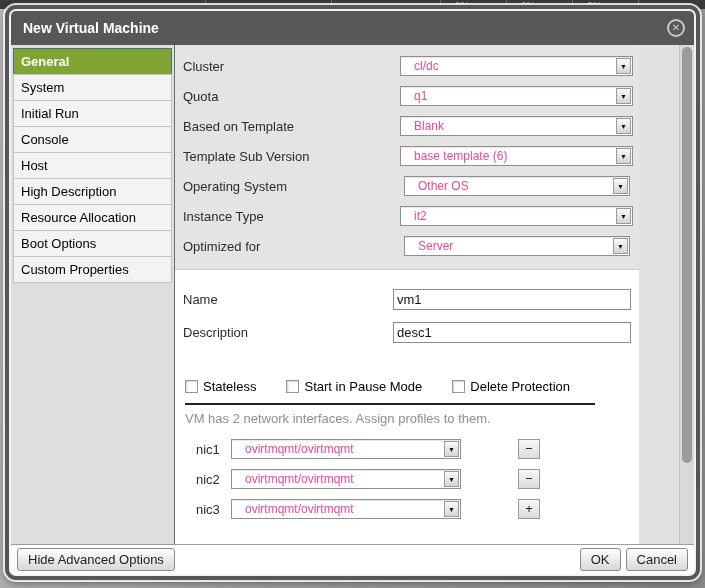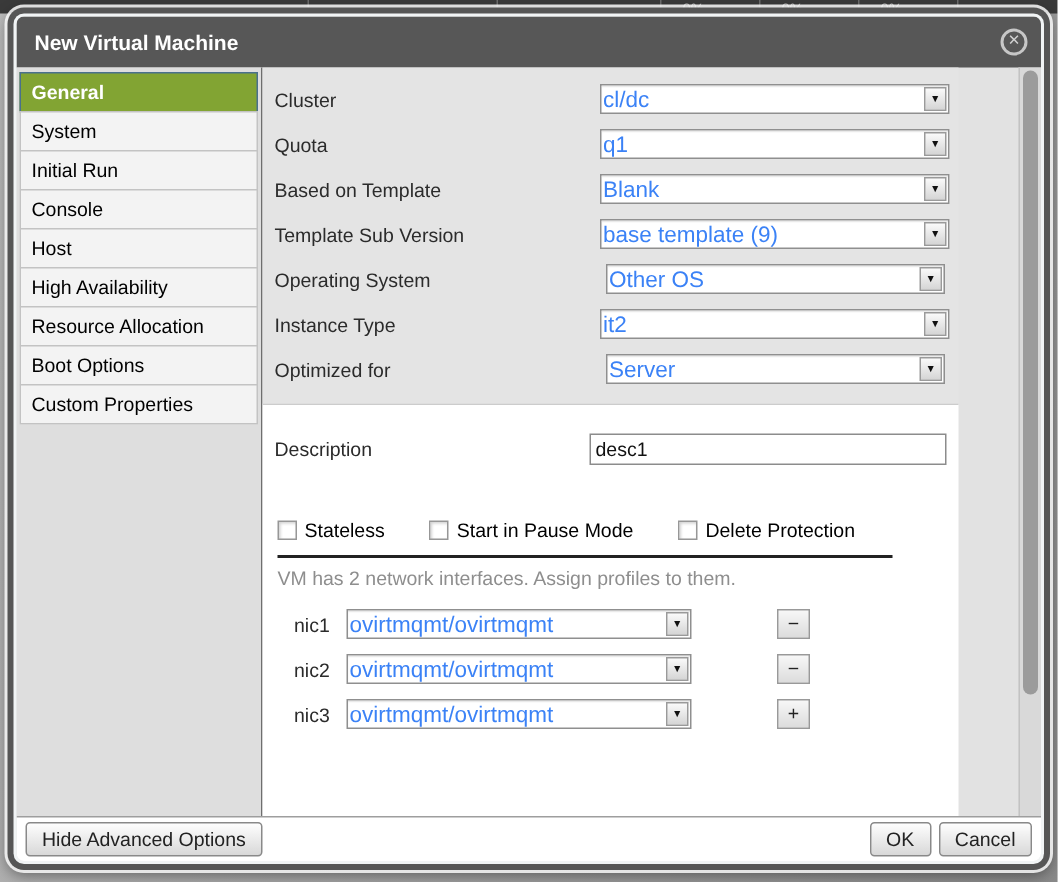--- a/index.html
+++ b/index.html
@@ -69,21 +69,21 @@
   .select-row { display: flex; align-items: center; height: 30px; }
   .select-row .lbl { flex: 1; font-size: 13px; color: #2b2b2b; }
 
   .fake-select {
     width: 233px; height: 20px; background: #ffffff; border: 1px solid #8f8f8f;
     display: flex; align-items: center; cursor: pointer; flex: none;
     box-shadow: inset 0 1px 1px rgba(0,0,0,.10);
   }
   .fake-select.inset { width: 226px; margin-right: 3px; }
   .fake-select .val {
-    flex: 1; font-size: 15px; color: #3b82f6; padding-left: 1px;
+    flex: 1; font-size: 12px; color: #ec4899; padding-left: 13px;
     white-space: nowrap; overflow: hidden;
   }
   .arrow-btn {
     width: 15px; height: 16px; margin-right: 1px; flex: none;
     background: linear-gradient(#fafafa, #d5d5d5); border: 1px solid #9a9a9a;
     display: flex; align-items: center; justify-content: center;
     font-size: 7px; color: #111111;
   }
 
   
@@ -162,21 +162,21 @@
     </div>
 
     <div class="dialog-main">
 
       <div class="sidebar">
         <div class="side-item selected">General</div>
         <div class="side-item">System</div>
         <div class="side-item">Initial Run</div>
         <div class="side-item">Console</div>
         <div class="side-item">Host</div>
-        <div class="side-item">High Availability</div>
+        <div class="side-item">High Description</div>
         <div class="side-item">Resource Allocation</div>
         <div class="side-item">Boot Options</div>
         <div class="side-item">Custom Properties</div>
       </div>
 
       <div class="content">
         <div class="form-col">
 
           <div class="panel-gray">
 
@@ -200,21 +200,21 @@
               <span class="lbl">Based on Template</span>
               <div class="fake-select">
                 <span class="val">Blank</span>
                 <span class="arrow-btn">▼</span>
               </div>
             </div>
 
             <div class="select-row">
               <span class="lbl">Template Sub Version</span>
               <div class="fake-select">
-                <span class="val">base template (9)</span>
+                <span class="val">base template (6)</span>
                 <span class="arrow-btn">▼</span>
               </div>
             </div>
 
             <div class="select-row">
               <span class="lbl">Operating System</span>
               <div class="fake-select inset">
                 <span class="val">Other OS</span>
                 <span class="arrow-btn">▼</span>
               </div>
@@ -233,20 +233,24 @@
               <div class="fake-select inset">
                 <span class="val">Server</span>
                 <span class="arrow-btn">▼</span>
               </div>
             </div>
 
           </div>
 
           <div class="panel-white">
 
+            <div class="input-row">
+              <span class="lbl">Name</span>
+              <input class="text-input" type="text" value="vm1" style="">
+            </div>
 
             <div class="input-row">
               <span class="lbl">Description</span>
               <input class="text-input" type="text" value="desc1" style="">
             </div>
 
 
             <div class="check-row">
               <span class="check-item">
                 <span class="checkbox"></span>

